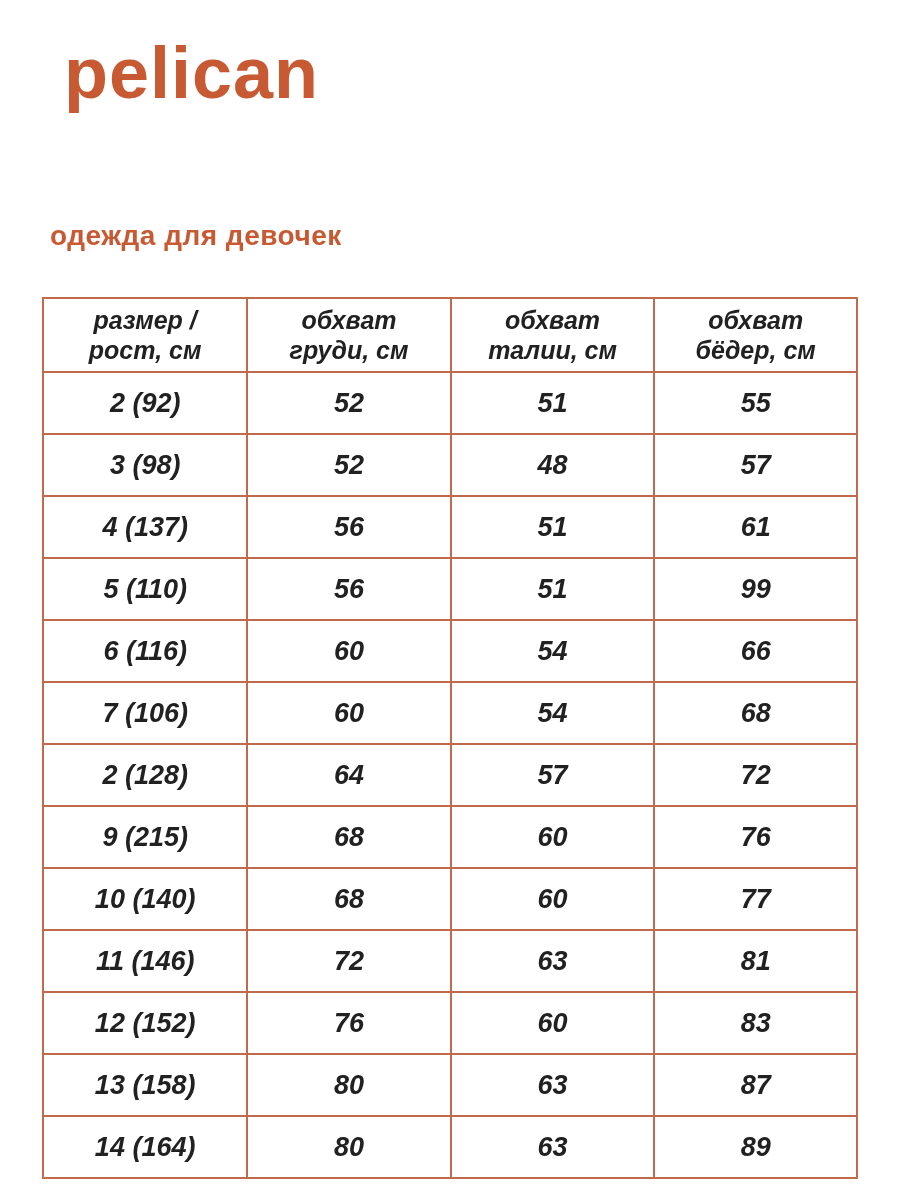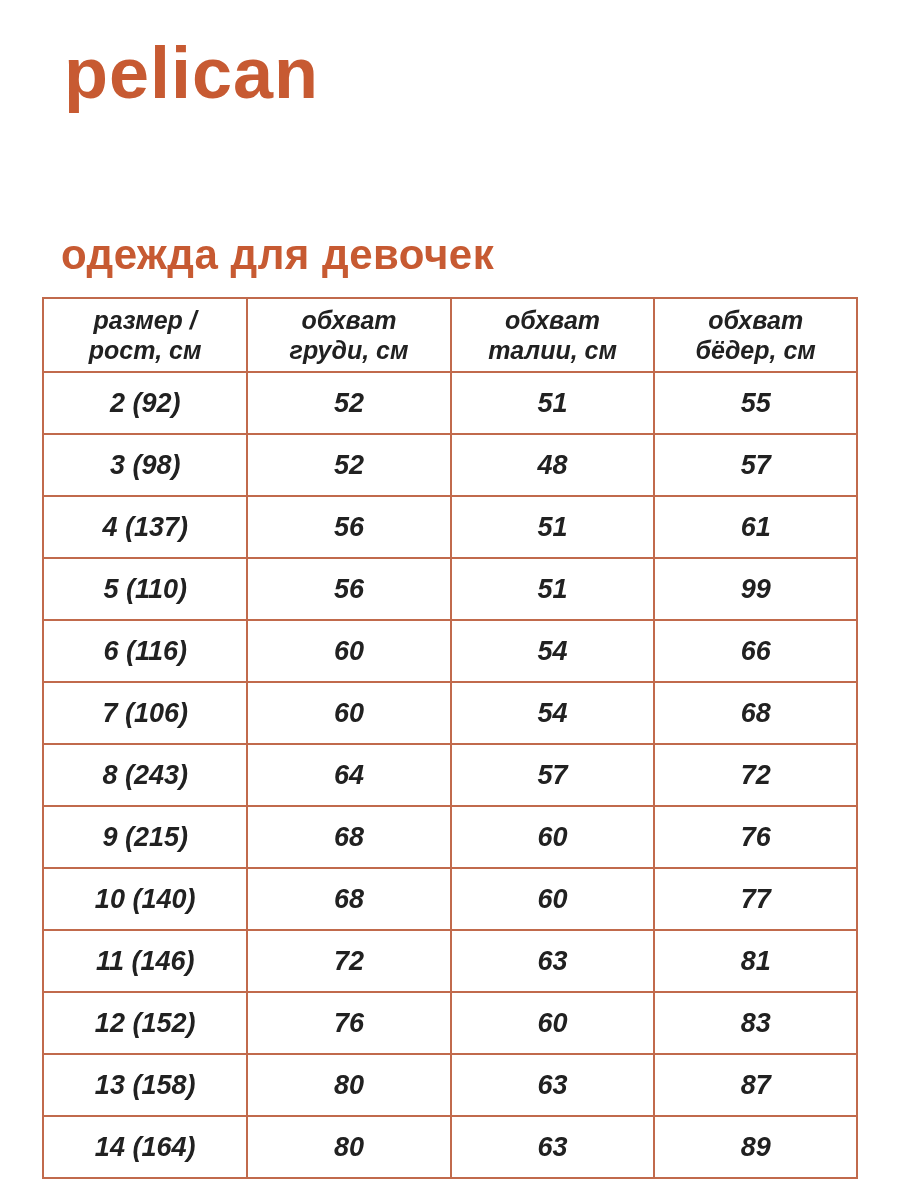--- a/index.html
+++ b/index.html
@@ -23,22 +23,22 @@
     top: 32px;
     font-size: 72px;
     font-weight: bold;
     color: var(--accent);
     letter-spacing: 1px;
   }
   .page-title {
     position: absolute;
     left: 46px;
     top: 216px;
-    margin: 15px;
-    font-size: 42px;
+    margin: 4px;
+    font-size: 28px;
     font-weight: bold;
     color: var(--accent);
     letter-spacing: 0.5px;
   }
   table.size-table {
     position: absolute;
     left: 42px;
     top: 297px;
     width: 816px;
     border-collapse: collapse;
@@ -133,21 +133,21 @@
         <td>54</td>
         <td>66</td>
       </tr>
       <tr>
         <td>7 (106)</td>
         <td>60</td>
         <td>54</td>
         <td>68</td>
       </tr>
       <tr>
-        <td>8 (243)</td>
+        <td>2 (128)</td>
         <td>64</td>
         <td>57</td>
         <td>72</td>
       </tr>
       <tr>
         <td>9 (215)</td>
         <td>68</td>
         <td>60</td>
         <td>76</td>
       </tr>

